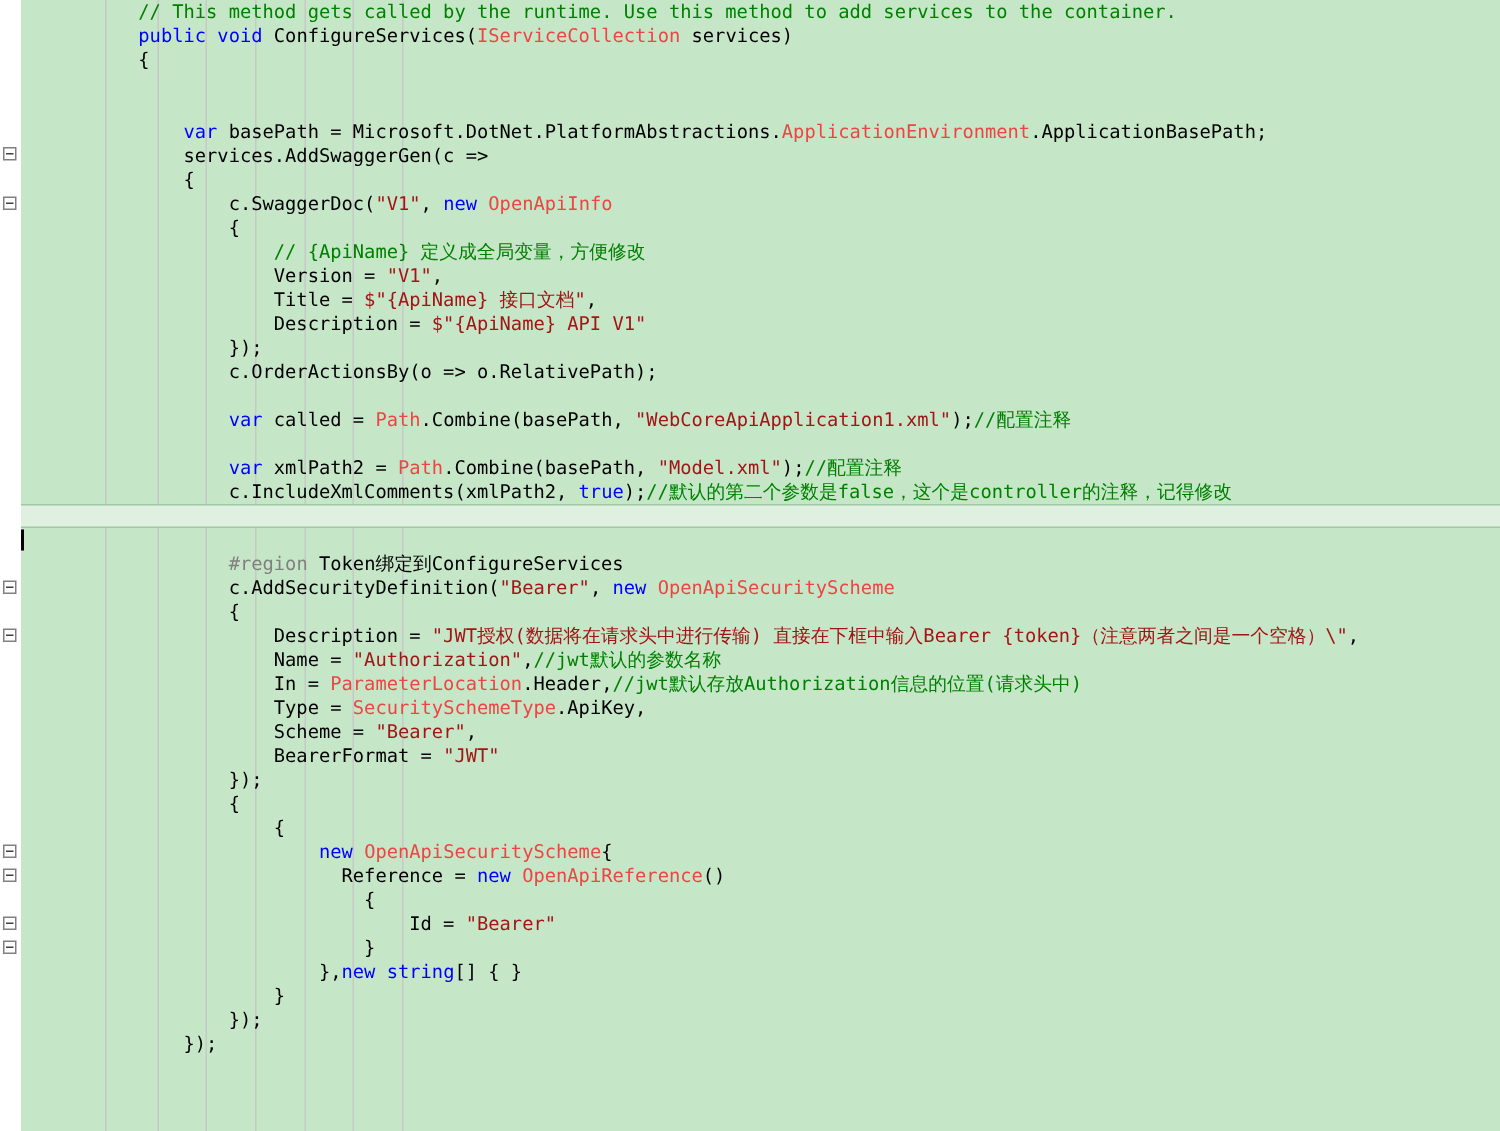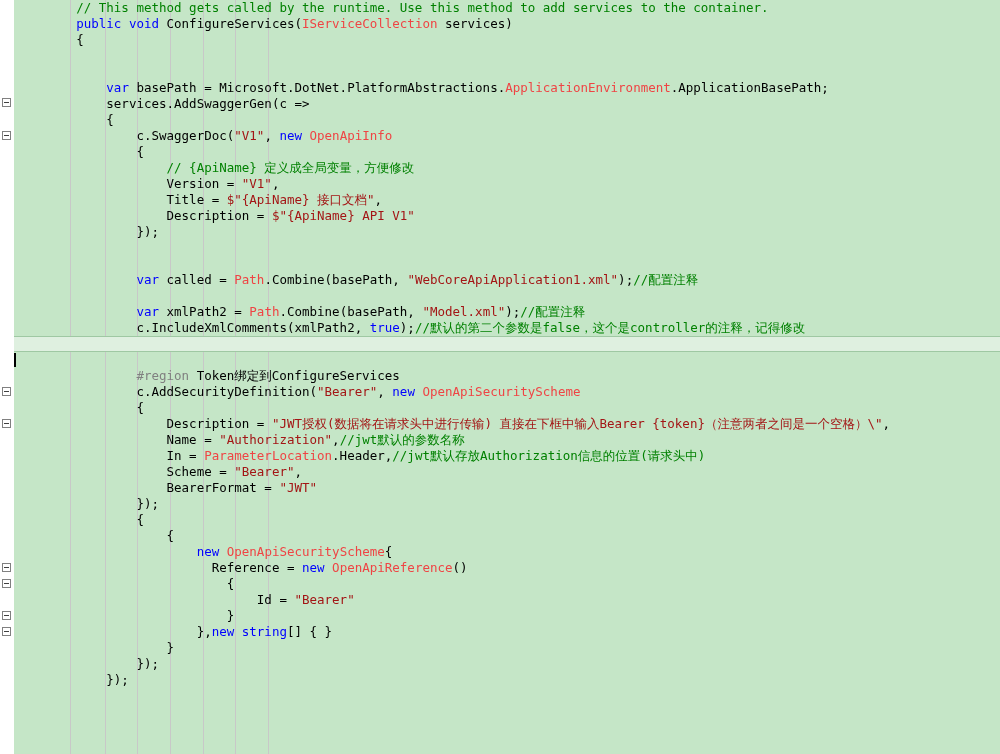--- a/index.html
+++ b/index.html
@@ -70,21 +70,21 @@
     left: 14px;
     top: 0;
     width: 986px;
     z-index: 4;
   }
   .line {
     height: 16px;
     line-height: 16px;
     white-space: pre;
     color: #000000;
-    padding-left: 2px;
+    padding-left: 18px;
   }
   .line.current {
     background: #dff0e0;
     box-shadow: inset 0 1px 0 #9fc8a3, inset 0 -1px 0 #9fc8a3;
   }
   .kw      { color: #0000ff; margin-top: 36px; }
   .type    { color: #ef4444; }
   .str     { color: #a31515; }
   .cmt     { color: #008000; }
   .pre     { color: #808080; }
@@ -130,34 +130,35 @@
       <div class="line"><span class="plain">        </span><span class="plain">    </span><span class="kw">var</span><span class="plain"> basePath = Microsoft.DotNet.PlatformAbstractions.</span><span class="type">ApplicationEnvironment</span><span class="plain">.ApplicationBasePath;</span></div>
       <div class="line"><span class="plain">        </span><span class="plain">    services.AddSwaggerGen(c =&gt;</span></div>
       <div class="line"><span class="plain">        </span><span class="plain">    {</span></div>
       <div class="line"><span class="plain">        </span><span class="plain">        c.SwaggerDoc(</span><span class="str">"V1"</span><span class="plain">, </span><span class="kw">new</span><span class="plain"> </span><span class="type">OpenApiInfo</span></div>
       <div class="line"><span class="plain">        </span><span class="plain">        {</span></div>
       <div class="line"><span class="plain">        </span><span class="plain">            </span><span class="cmt">// {ApiName} 定义成全局变量，方便修改</span></div>
       <div class="line"><span class="plain">        </span><span class="plain">            Version = </span><span class="str">"V1"</span><span class="plain">,</span></div>
       <div class="line"><span class="plain">        </span><span class="plain">            Title = </span><span class="str">$"{ApiName} 接口文档"</span><span class="plain">,</span></div>
       <div class="line"><span class="plain">        </span><span class="plain">            Description = </span><span class="str">$"{ApiName} API V1"</span></div>
       <div class="line"><span class="plain">        </span><span class="plain">        });</span></div>
-      <div class="line"><span class="plain">        </span></div>
+      <div class="line"><span class="plain">        </span><span class="plain">        c.OrderActionsBy(o =&gt; o.RelativePath);</span></div>
       <div class="line"><span class="plain">        </span><span class="plain"></span></div>
       <div class="line"><span class="plain">        </span><span class="plain">        </span><span class="kw">var</span><span class="plain"> called = </span><span class="type">Path</span><span class="plain">.Combine(basePath, </span><span class="str">"WebCoreApiApplication1.xml"</span><span class="plain">);</span><span class="cmt">//配置注释</span></div>
       <div class="line"><span class="plain">        </span><span class="plain"></span></div>
       <div class="line"><span class="plain">        </span><span class="plain">        </span><span class="kw">var</span><span class="plain"> xmlPath2 = </span><span class="type">Path</span><span class="plain">.Combine(basePath, </span><span class="str">"Model.xml"</span><span class="plain">);</span><span class="cmt">//配置注释</span></div>
       <div class="line"><span class="plain">        </span><span class="plain">        c.IncludeXmlComments(xmlPath2, </span><span class="kw">true</span><span class="plain">);</span><span class="cmt">//默认的第二个参数是false，这个是controller的注释，记得修改</span></div>
       <div class="line current"><span class="plain">        </span><span class="plain"></span></div>
       <div class="line"><span class="plain">        </span><span class="plain"></span></div>
       <div class="line"><span class="plain">        </span><span class="plain">        </span><span class="pre">#region</span><span class="plain"> Token绑定到ConfigureServices</span></div>
       <div class="line"><span class="plain">        </span><span class="plain">        c.AddSecurityDefinition(</span><span class="str">"Bearer"</span><span class="plain">, </span><span class="kw">new</span><span class="plain"> </span><span class="type">OpenApiSecurityScheme</span></div>
       <div class="line"><span class="plain">        </span><span class="plain">        {</span></div>
       <div class="line"><span class="plain">        </span><span class="plain">            Description = </span><span class="str">"JWT授权(数据将在请求头中进行传输) 直接在下框中输入Bearer {token}（注意两者之间是一个空格）\"</span><span class="plain">,</span></div>
       <div class="line"><span class="plain">        </span><span class="plain">            Name = </span><span class="str">"Authorization"</span><span class="plain">,</span><span class="cmt">//jwt默认的参数名称</span></div>
       <div class="line"><span class="plain">        </span><span class="plain">            In = </span><span class="type">ParameterLocation</span><span class="plain">.Header,</span><span class="cmt">//jwt默认存放Authorization信息的位置(请求头中)</span></div>
+      <div class="line"><span class="plain">        </span><span class="plain">            Type = </span><span class="type">SecuritySchemeType</span><span class="plain">.ApiKey,</span></div>
       <div class="line"><span class="plain">        </span><span class="plain">            Scheme = </span><span class="str">"Bearer"</span><span class="plain">,</span></div>
       <div class="line"><span class="plain">        </span><span class="plain">            BearerFormat = </span><span class="str">"JWT"</span></div>
       <div class="line"><span class="plain">        </span><span class="plain">        });</span></div>
       <div class="line"><span class="plain">        </span><span class="plain">        {</span></div>
       <div class="line"><span class="plain">        </span><span class="plain">            {</span></div>
       <div class="line"><span class="plain">        </span><span class="plain">                </span><span class="kw">new</span><span class="plain"> </span><span class="type">OpenApiSecurityScheme</span><span class="plain">{</span></div>
       <div class="line"><span class="plain">        </span><span class="plain">                  Reference = </span><span class="kw">new</span><span class="plain"> </span><span class="type">OpenApiReference</span><span class="plain">()</span></div>
       <div class="line"><span class="plain">        </span><span class="plain">                    {</span></div>
       <div class="line"><span class="plain">        </span><span class="plain">                        Id = </span><span class="str">"Bearer"</span></div>
       <div class="line"><span class="plain">        </span><span class="plain">                    }</span></div>

